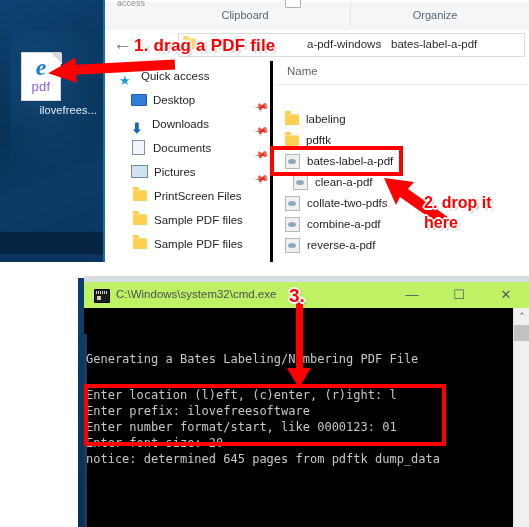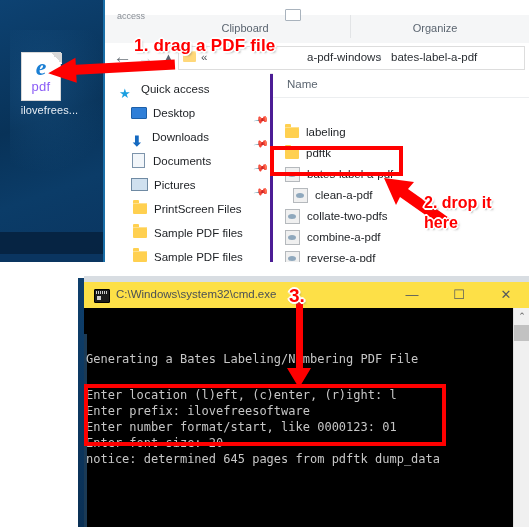--- a/index.html
+++ b/index.html
@@ -22,25 +22,25 @@
   #pdf-icon{position:absolute;left:22px;top:53px;width:40px;height:48px;}
   .pdf-sheet{position:absolute;left:0;top:0;width:38px;height:47px;background:#ffffff;
              box-shadow:0 0 0 1px #d8d8d8;}
   .pdf-fold{position:absolute;right:0;top:0;width:11px;height:11px;
             background:linear-gradient(225deg,#d9d9d9 0 50%,#ffffff 50% 100%);}
   .pdf-e{position:absolute;left:0;top:2px;width:38px;text-align:center;
          font-family:"Liberation Serif",serif;font-size:24px;font-weight:bold;
          font-style:italic;color:#1a7fd4;line-height:24px;}
   .pdf-label{position:absolute;left:0;top:26px;width:38px;text-align:center;
              font-family:"Liberation Sans",sans-serif;font-size:13px;color:#8b5cf6;letter-spacing:.3px;}
-  #pdf-icon-caption{position:absolute;left:2px;top:104px;width:95px;text-align:center;
+  #pdf-icon-caption{position:absolute;left:2px;top:104px;width:95px;text-align:right;
              font-size:11px;color:#e8eef5;letter-spacing:.1px;}
 
   
-  #explorer{position:absolute;left:105px;top:15px;width:424px;height:262px;background:#4c1d95;}
+  #explorer{position:absolute;left:105px;top:2px;width:424px;height:262px;background:#000000;}
   #ribbon{position:absolute;left:0;top:0;width:424px;height:28px;background:#f5f6f7;
           border-bottom:1px solid #e2e4e6;}
   #ribbon-partial{position:absolute;left:12px;top:-4px;font-size:9px;color:#8a8f96;}
   #ribbon-box-icon{position:absolute;left:180px;top:-6px;width:14px;height:10px;
           border:1px solid #a9b3bd;background:#fff;border-radius:1px;}
   .ribbon-group{position:absolute;top:7px;font-size:11px;color:#5b6570;text-align:center;}
   #ribbon-sep{position:absolute;left:245px;top:0;width:1px;height:23px;background:#e2e4e6;}
 
   #navbar{position:absolute;left:0;top:28px;width:424px;height:30px;background:#ffffff;
           border-bottom:1px solid #e6e8ea;}
@@ -87,21 +87,21 @@
        border:1px solid #b5b9bd;vertical-align:middle;margin-right:7px;position:relative;}
   .pdf-file-ico:after{content:"";position:absolute;left:2px;top:4px;width:8px;height:5px;
        border-radius:50%;background:#8fa8bd;}
 
   
   #cmd-shot{position:absolute;left:0;top:270px;width:529px;height:257px;background:#ffffff;}
   #cmd-desk-strip{position:absolute;left:78px;top:278px;width:6px;height:249px;
        background:linear-gradient(180deg,#0e3f6c,#0a3055);}
   #cmd-top-strip{position:absolute;left:84px;top:276px;width:445px;height:6px;background:#d8dde2;}
   #cmd-win{position:absolute;left:84px;top:282px;width:445px;height:245px;background:#000000;}
-  #cmd-title{position:absolute;left:0;top:0;width:445px;height:26px;background:#fde047;}
+  #cmd-title{position:absolute;left:0;top:0;width:445px;height:26px;background:#bef264;}
   #cmd-ico{position:absolute;left:10px;top:7px;width:14px;height:12px;background:#1c1c1c;
        border:1px solid #000;border-radius:1px;}
   #cmd-ico:before{content:"";position:absolute;left:1px;top:1px;width:12px;height:3px;
        background:repeating-linear-gradient(90deg,#cfcfcf 0 1px,#1c1c1c 1px 2px);}
   #cmd-ico:after{content:"";position:absolute;left:2px;top:6px;width:4px;height:4px;
        background:#cfcfcf;font-size:3px;}
   #cmd-title-text{position:absolute;left:32px;top:6px;font-size:11.5px;color:#4a4f55;}
   .wbtn{position:absolute;top:0;width:46px;height:26px;color:#55595e;font-size:13px;
         text-align:center;line-height:26px;}
   #cmd-console{position:absolute;left:0;top:26px;width:429px;height:219px;background:#000000;

